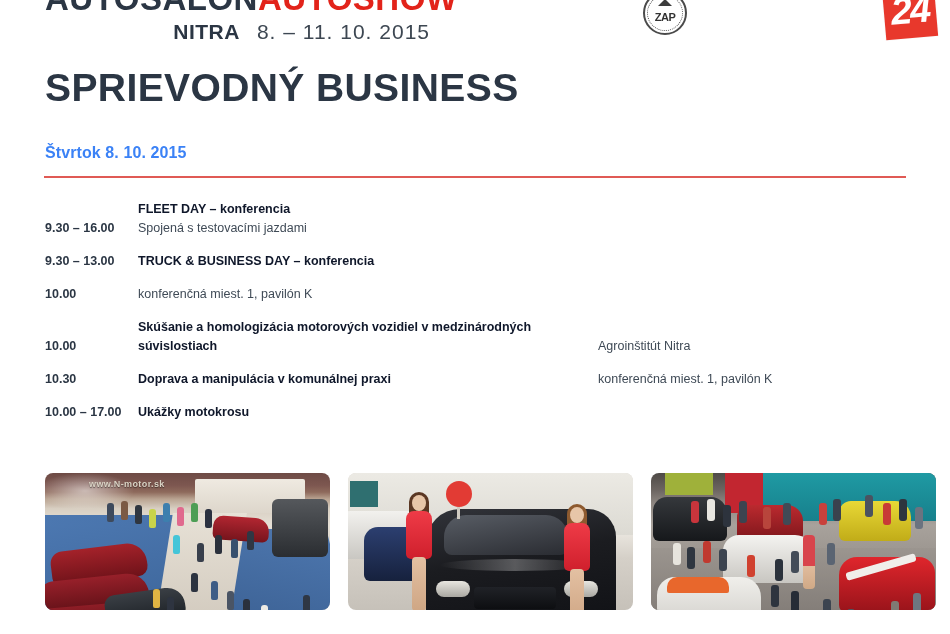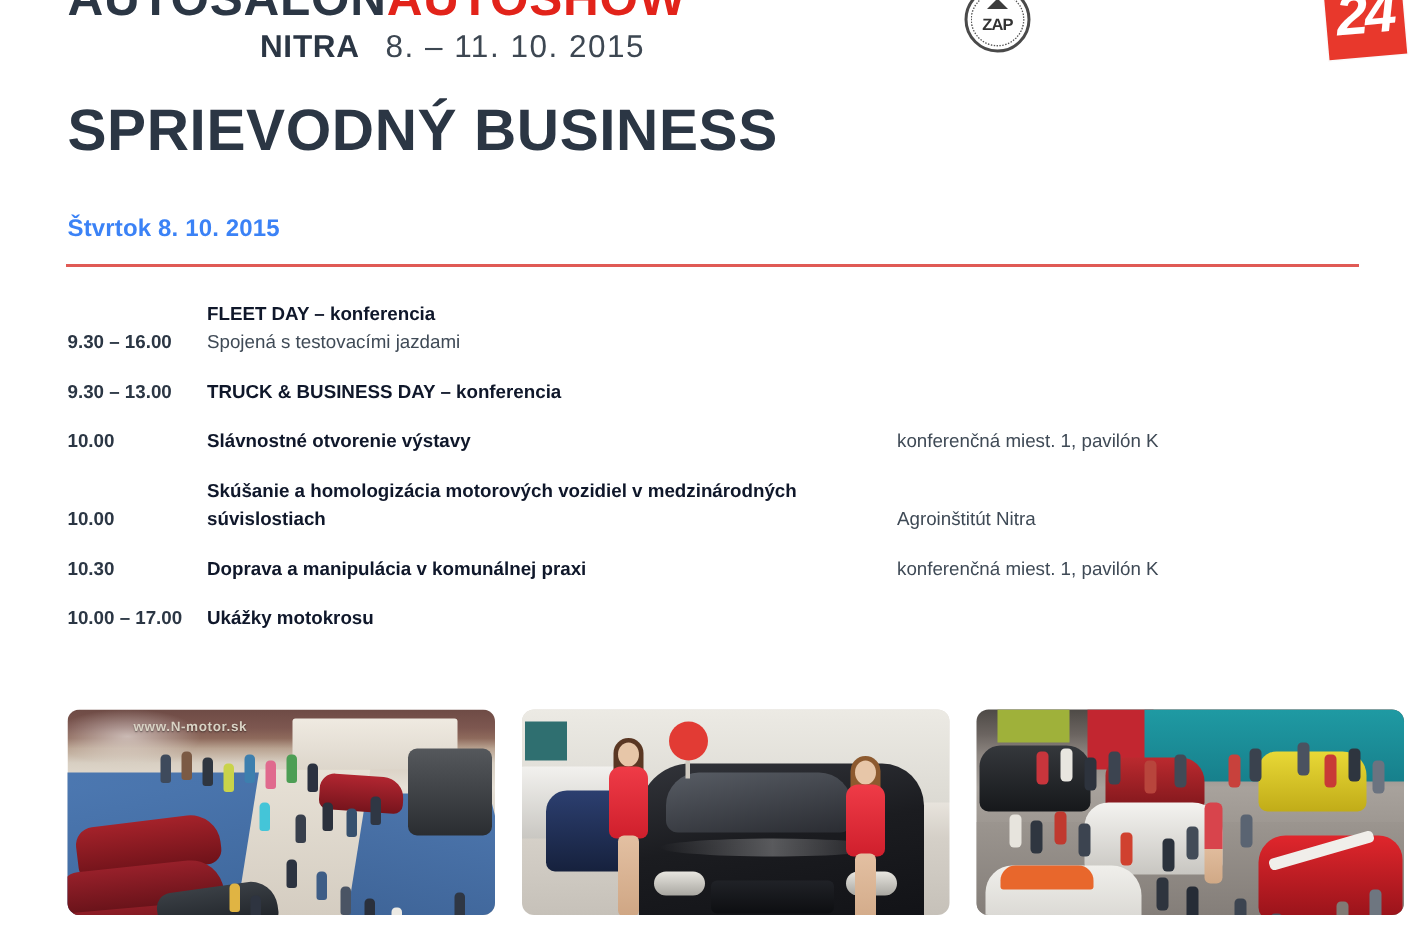--- a/index.html
+++ b/index.html
@@ -579,23 +579,20 @@
 
   <div class="event-row">
     <div class="event-time">9.30 – 13.00</div>
     <div class="event-main">
       <div class="event-title">TRUCK &amp; BUSINESS DAY – konferencia</div>
     </div>
   </div>
 
   <div class="event-row">
     <div class="event-time">10.00</div>
-    <div class="event-main">
-      <div class="event-title">Slávnostné otvorenie výstavy</div>
-    </div>
     <div class="event-location">konferenčná miest. 1, pavilón K</div>
   </div>
 
   <div class="event-row">
     <div class="event-time">10.00</div>
     <div class="event-main">
       <div class="event-title">Skúšanie a homologizácia motorových vozidiel v medzinárodných súvislostiach</div>
     </div>
     <div class="event-location">Agroinštitút Nitra</div>
   </div>

